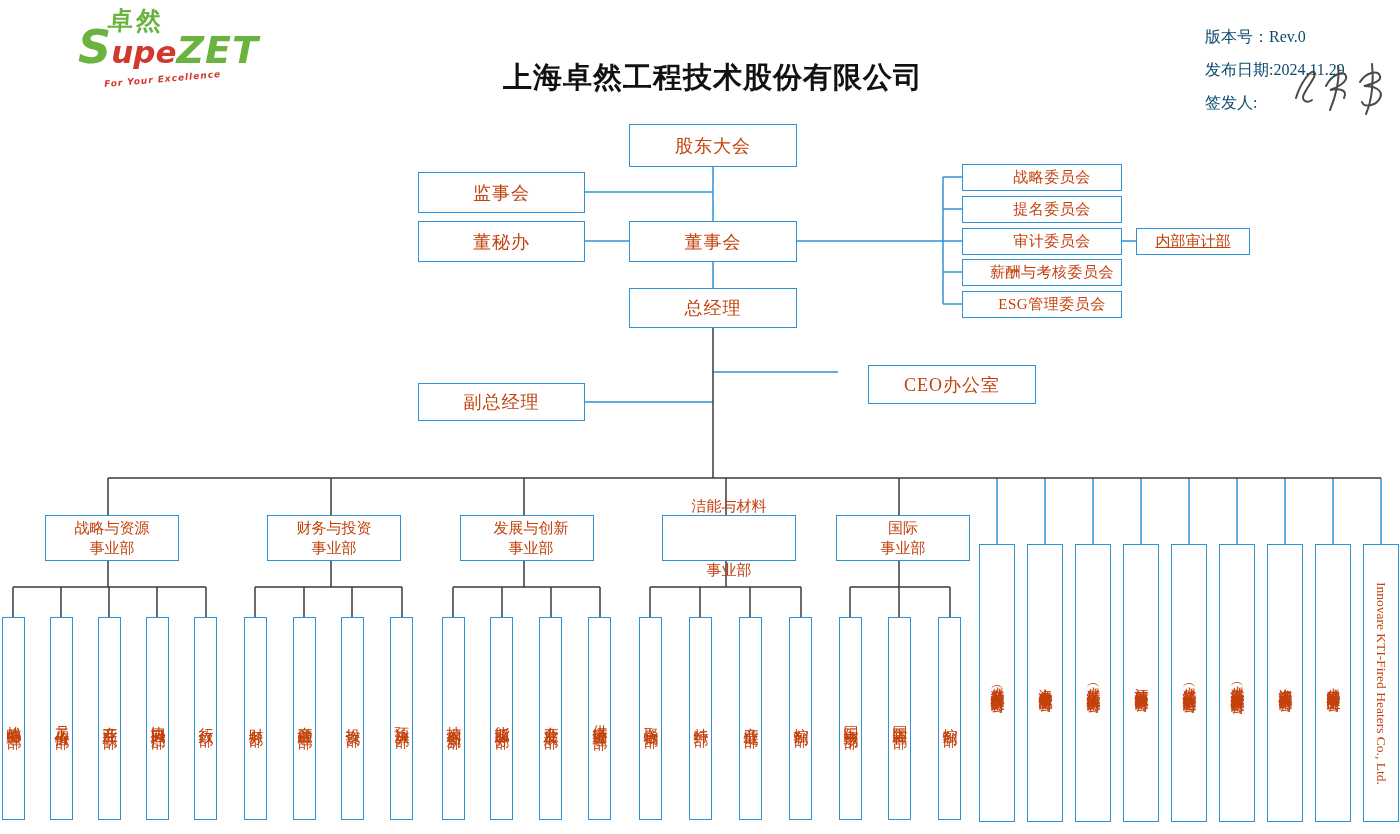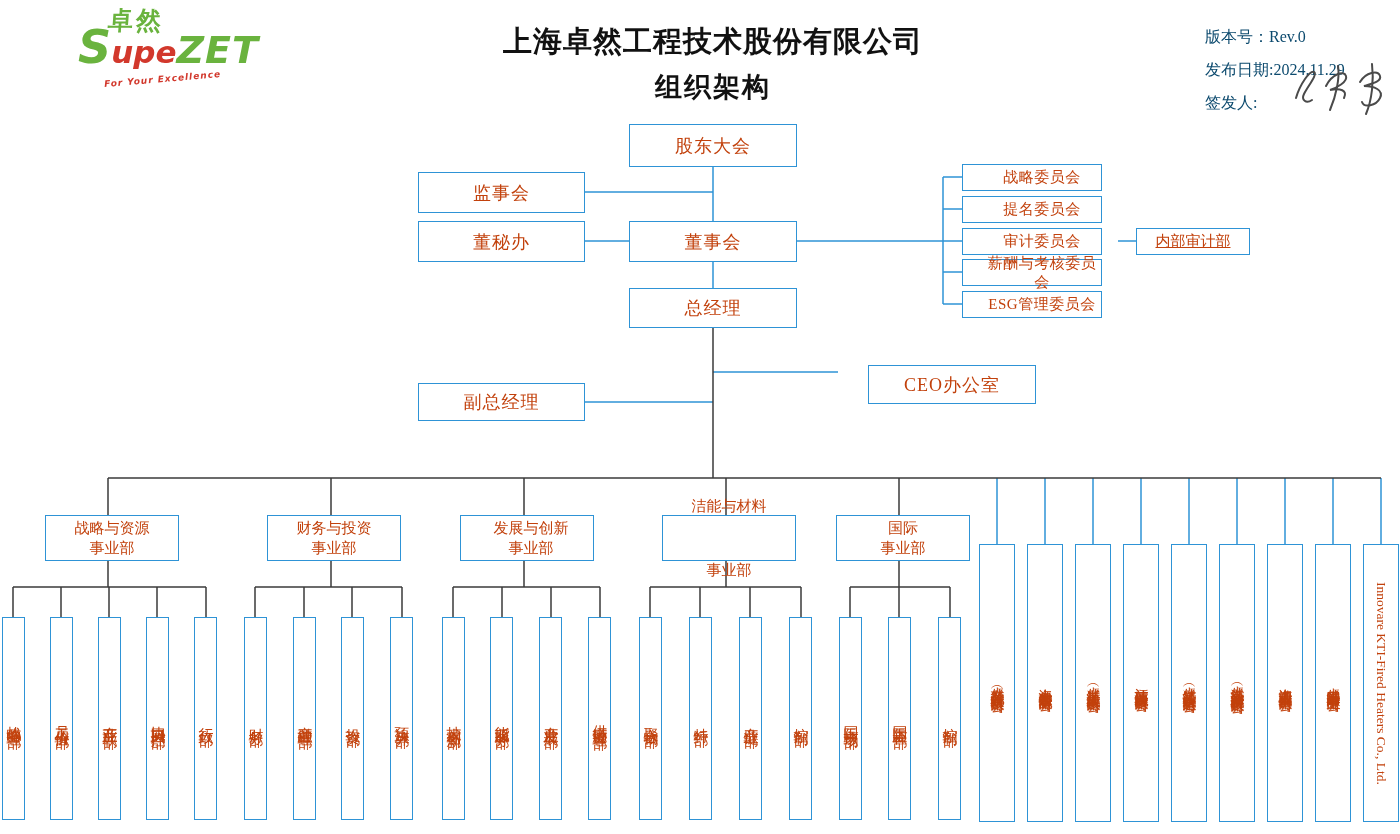--- a/index.html
+++ b/index.html
@@ -11,31 +11,31 @@
   .blue-line{stroke:#2E93D6;stroke-width:1.5;}
   .dark-line{stroke:#3A3A3A;stroke-width:1.5;}
 
   .box{
     position:absolute;background:#fff;border:1.5px solid #2E93D6;
     display:flex;align-items:center;justify-content:center;
     box-sizing:border-box;text-align:center;color:#c2410c;
   }
   .h18{font-size:18px;letter-spacing:1px;}
   .h15{font-size:15px;}
-  .cmte{left:962px;width:140px;height:27px;font-size:15px;letter-spacing:0.5px;padding-left:20px;}
+  .cmte{left:962px;width:160px;height:27px;font-size:15px;letter-spacing:0.5px;padding-left:20px;}
   .div-box{top:515px;width:134px;height:46px;font-size:15px;flex-direction:column;line-height:1.35;}
   .dept{top:617px;width:23px;height:203px;}
   .sub{top:544px;width:36px;height:278px;}
   .vtext{writing-mode:vertical-rl;text-orientation:mixed;font-size:15px;letter-spacing:2px;white-space:nowrap;}
   .sub .vtext{font-size:14px;letter-spacing:1px;}
   .sub-en .vtext{font-size:13.5px;letter-spacing:0;}
 
   
   .title-wrap{position:absolute;left:400px;top:22px;width:626px;text-align:center;}
-  .title1{font-size:29px;font-weight:bold;letter-spacing:1px;}
+  .title1{font-size:29px;font-weight:bold;letter-spacing:1px;margin-top:36px;}
   .title2{font-size:27px;font-weight:bold;margin-top:7px;letter-spacing:2px;}
   .meta{position:absolute;left:1205px;top:20px;color:#0c4a6e;font-size:16px;line-height:33px;white-space:nowrap;}
   .sig{position:absolute;left:1290px;top:60px;}
 
   
   .logo{position:absolute;left:78px;top:4px;width:210px;height:92px;}
   .logo-cn{position:absolute;left:30px;top:0px;font-size:25px;font-weight:bold;color:#6AB33E;
            font-family:"DejaVu Serif", serif;transform:skewX(-4deg);letter-spacing:3px;}
   .logo-latin{position:absolute;left:0px;top:16px;font-family:"DejaVu Sans", sans-serif;
               font-style:italic;font-weight:bold;white-space:nowrap;}
@@ -119,21 +119,20 @@
 </svg>
 
 <div class="logo">
   <div class="logo-cn">卓然</div>
   <div class="logo-latin"><span class="logo-s">S</span><span class="logo-upe">upe</span><span class="logo-zet">ZET</span></div>
   <div class="logo-tagline">For Your Excellence</div>
 </div>
 
 <div class="title-wrap">
   <div class="title1">上海卓然工程技术股份有限公司</div>
-  <div class="title2">组织架构</div>
 </div>
 
 <div class="meta">
   <div>版本号：Rev.0</div>
   <div>发布日期:2024.11.29</div>
   <div>签发人:</div>
 </div>
 <svg class="sig" width="100" height="56" viewBox="0 0 100 56">
   <g fill="none" stroke="#4A4A4A" stroke-width="2" stroke-linecap="round">
     <path d="M6,38 C10,24 20,10 24,12 C28,14 18,26 14,34 C11,40 16,44 22,40"></path>

